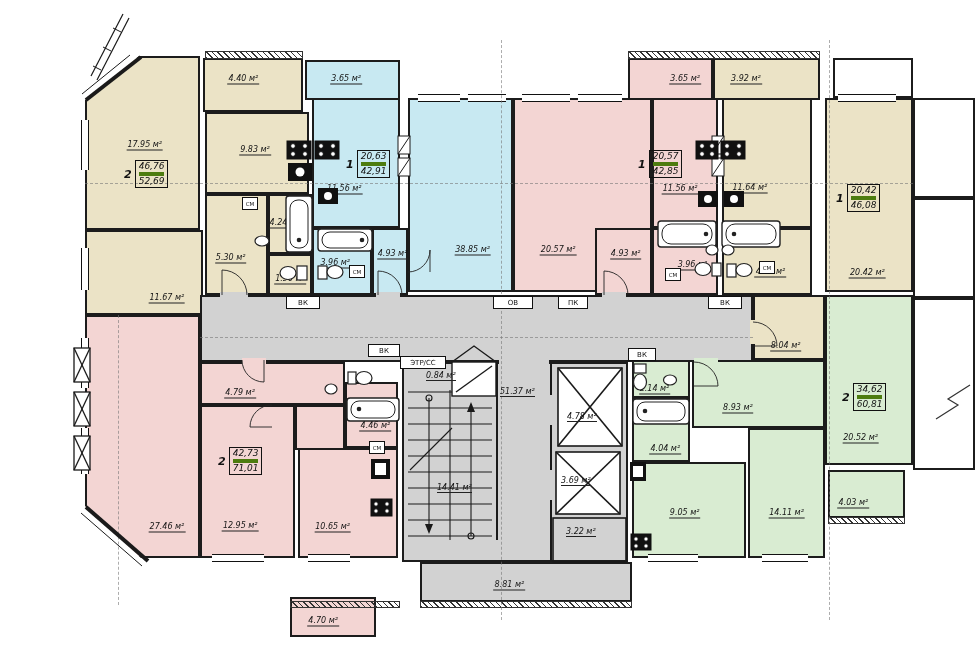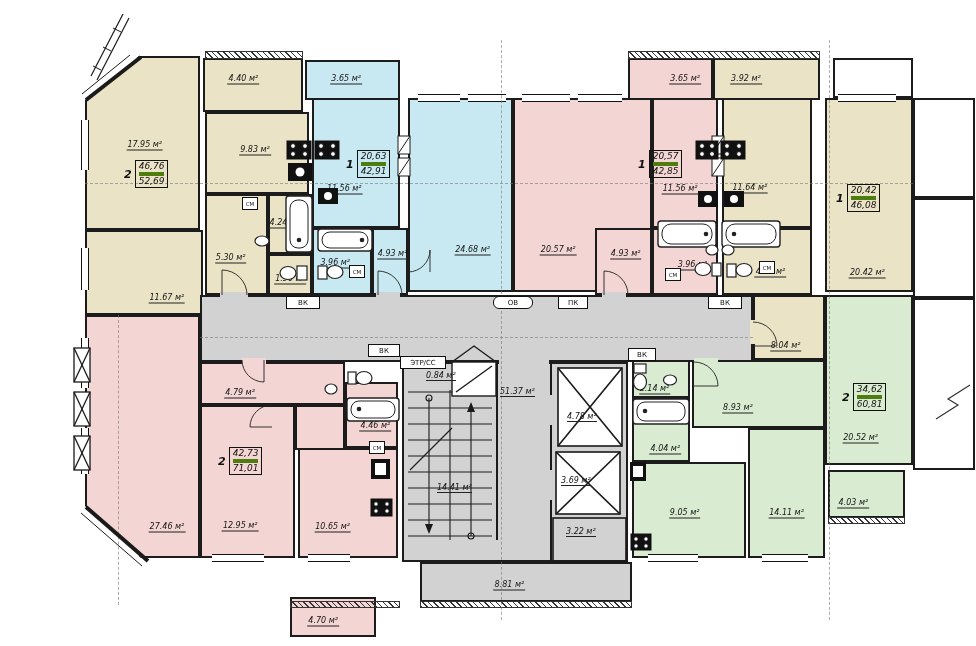--- a/index.html
+++ b/index.html
@@ -61,21 +61,21 @@
     <span class="arl" style="left:50%;top:24%;margin-top:14px;">1.50 м²</span>
   </div>
 
   <div class="room blue" style="left:305px;top:60px;width:95px;height:40px;">
     <span class="arl" style="left:43%;top:48%;">3.65 м²</span>
   </div>
   <div class="room blue" style="left:312px;top:98px;width:88px;height:130px;">
     <span class="arl" style="left:36%;top:71%;">11.56 м²</span>
   </div>
   <div class="room blue" style="left:408px;top:98px;width:105px;height:194px;">
-    <span class="arl" style="left:62%;top:79%;">24.68 м²</span>
+    <span class="arl" style="left:62%;top:79%;">38.85 м²</span>
   </div>
   <div class="room blue" style="left:312px;top:228px;width:60px;height:67px;">
     <span class="arl" style="left:38%;top:52%;">3.96 м²</span>
   </div>
   <div class="room blue" style="left:372px;top:228px;width:36px;height:67px;">
     <span class="arl" style="left:58%;top:38%;">4.93 м²</span>
   </div>
 
   <div class="room pink" style="left:628px;top:58px;width:85px;height:42px;">
     <span class="arl" style="left:68%;top:50%;">3.65 м²</span>
@@ -220,21 +220,21 @@
     <span class="aptn">2</span>
     <span class="aptvals">
         <span>42,73</span>
         <span>71,01</span>
       </span>
   </div>
 
   <div class="svc" style="left:286px;top:296px;width:34px;">
       <span>ВК</span>
     </div>
-  <div class="svc" style="left:493px;top:296px;width:40px;border-radius:6px;">
+  <div class="svc" style="left:493px;top:296px;width:40px;">
       <span>ОВ</span>
     </div>
   <div class="svc" style="left:558px;top:296px;width:30px;">
       <span>ПК</span>
     </div>
   <div class="svc" style="left:708px;top:296px;width:34px;">
       <span>ВК</span>
     </div>
   <div class="svc" style="left:628px;top:348px;width:28px;">
       <span>ВК</span>

